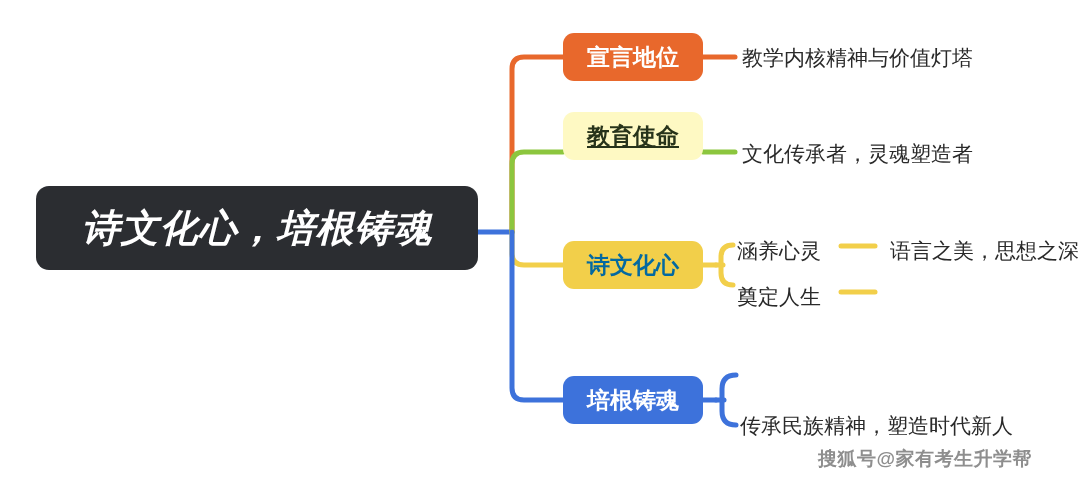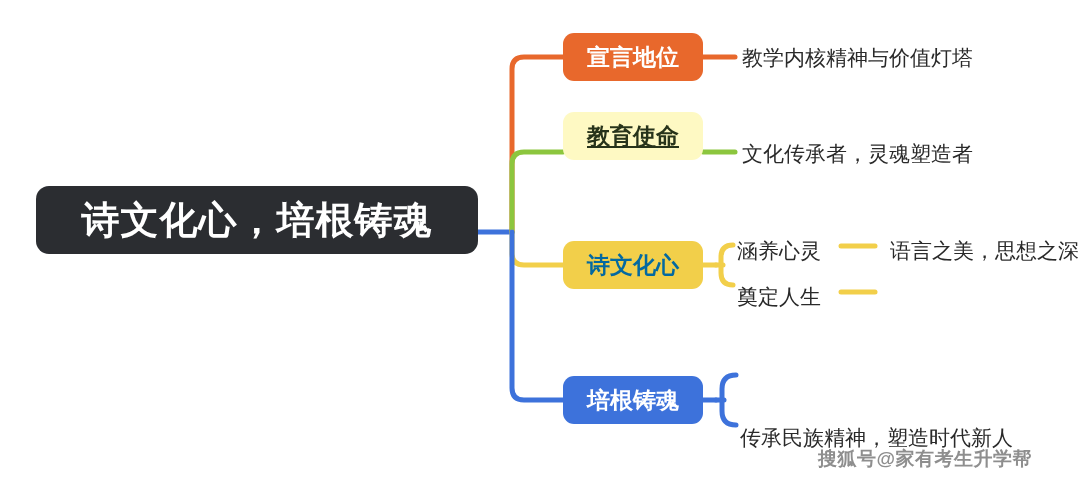--- a/index.html
+++ b/index.html
@@ -32,27 +32,28 @@
     justify-content: center;
     box-sizing: border-box;
     white-space: nowrap;
   }
 
   
   .root-node {
     left: 36px;
     top: 186px;
     width: 442px;
-    height: 68px;
+    height: 84px;
     background: #2b2d31;
     border-radius: 13px;
     color: #ffffff;
     font-size: 38px;
     font-weight: bold;
     letter-spacing: 1px;
+    font-style: italic;
   }
 
   
   .branch-node {
     border-radius: 11px;
     font-size: 23px;
     font-weight: bold;
     height: 48px;
     width: 140px;
   }
@@ -100,21 +101,21 @@
 
   .t-declaration { left: 742px; top: 47px; }
   .t-mission     { left: 742px; top: 143px; }
 
   .s-poetry-1 { left: 737px; top: 240px; }
   .s-poetry-2 { left: 737px; top: 286px; }
   .t-poetry-1 { left: 890px; top: 240px; }
   .t-poetry-2 { left: 890px; top: 286px; }
 
   .t-root-1 { left: 740px; top: 369px; }
-  .t-root-2 { left: 740px; top: 415px; margin-top: 12px; }
+  .t-root-2 { left: 740px; top: 415px; }
 
   
   .watermark {
     position: absolute;
     left: 818px;
     top: 446px;
     font-size: 19px;
     font-weight: bold;
     color: #4a4a4a;
     opacity: 0.62;

